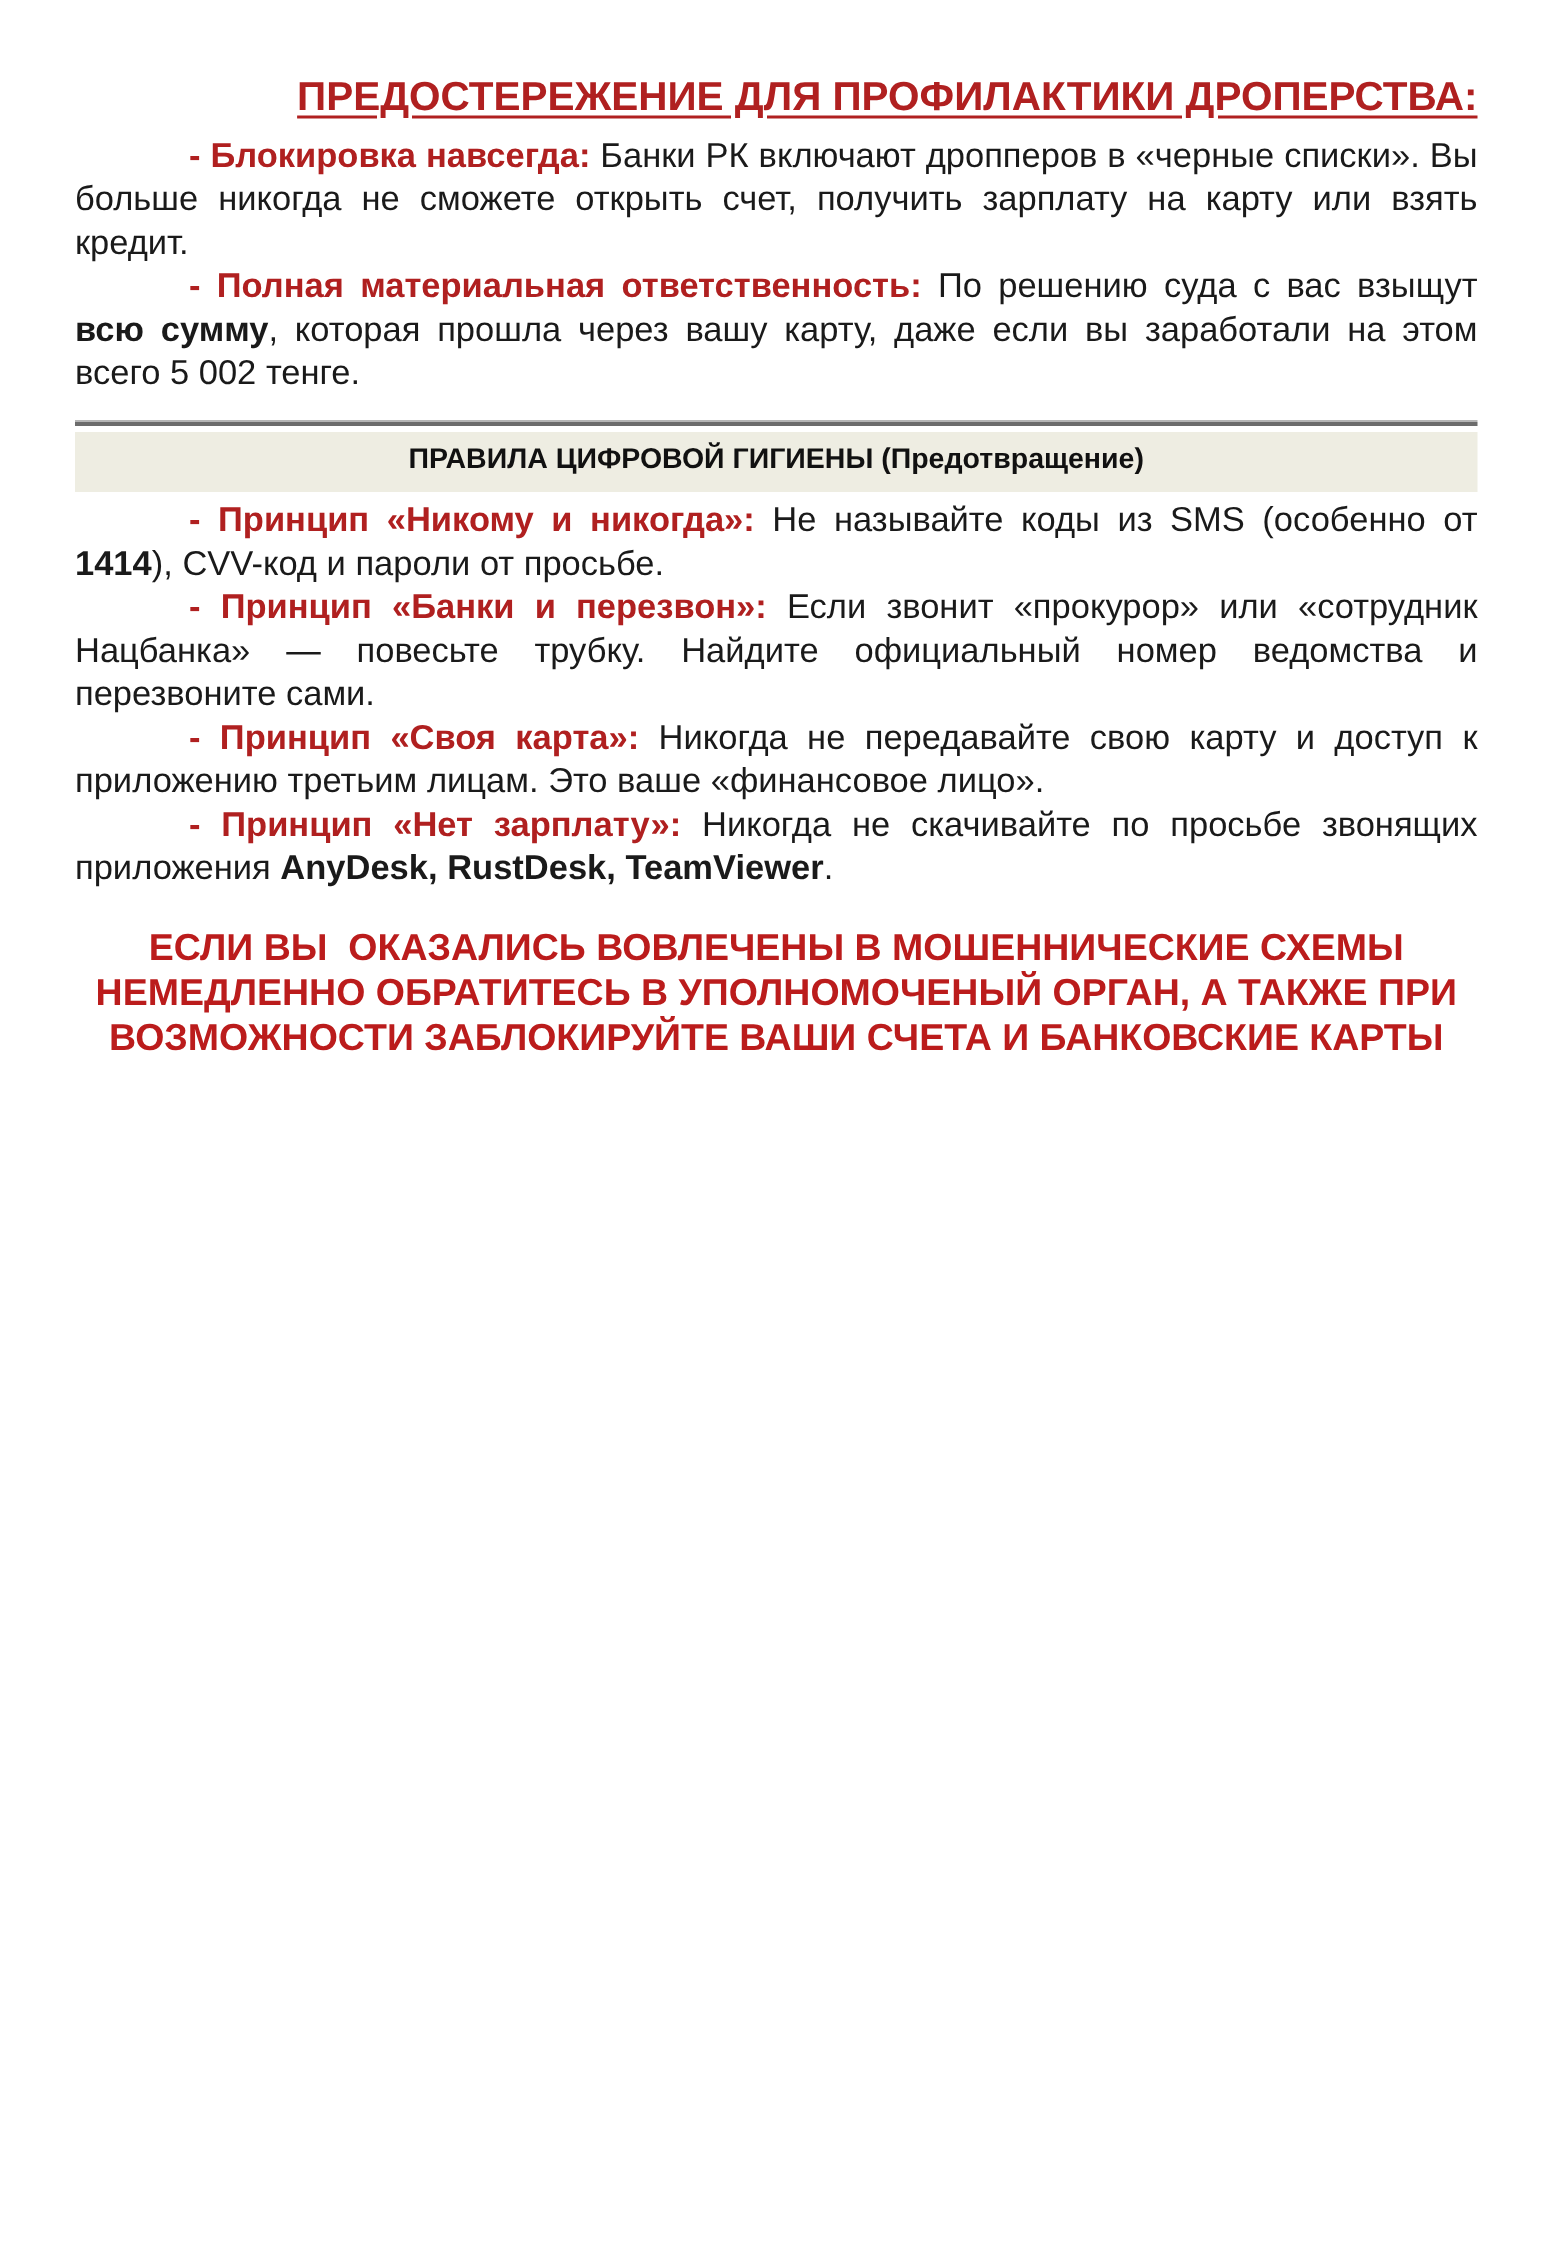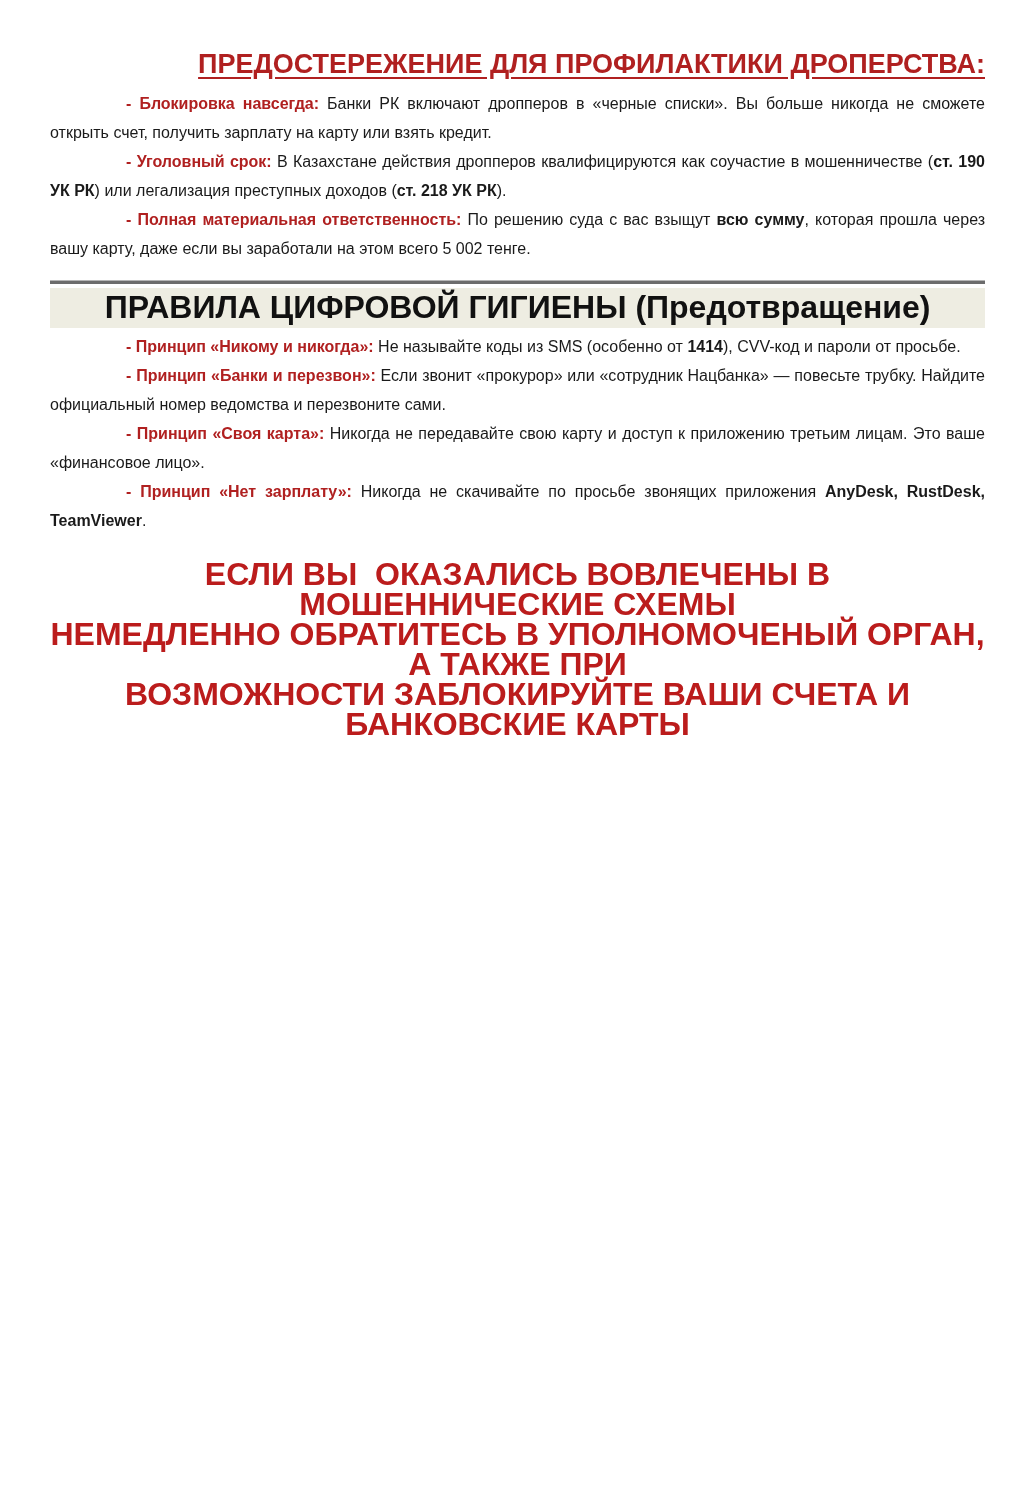--- a/index.html
+++ b/index.html
@@ -22,21 +22,21 @@
     font-size: 27px;
     font-weight: bold;
     color: #b02020;
     text-decoration: underline;
     text-underline-offset: 4px;
     margin: 0 0 9px 0;
     line-height: 32px;
   }
   .para {
     margin: 0;
-    font-size: 16px;
+    font-size: 23px;
     line-height: 29px;
     text-align: justify;
     text-indent: 76px;
     color: #1a1a1a;
   }
   .para .lead {
     color: #b02020;
     font-weight: bold;
   }
   .para .b {
@@ -46,51 +46,50 @@
     margin-top: 17px;
   }
   .section-rule {
     height: 4px;
     background: linear-gradient(to bottom, #b5b5b5 0%, #b5b5b5 25%, #6c6c6c 25%, #6c6c6c 100%);
   }
   .section-title-bar {
     margin-top: 4px;
     background: #eeede2;
     text-align: center;
-    font-size: 32px;
+    font-size: 19px;
     font-weight: bold;
     color: #111111;
     padding: 4px 0 6px 0;
     line-height: 30px;
   }
   .rules-block {
     margin-top: 4px;
   }
   .warning-block {
     margin-top: 24px;
     text-align: center;
     color: #bb1c1c;
     font-weight: bold;
-    font-size: 32px;
+    font-size: 25px;
     line-height: 30px;
   }
   .warning-line {
     white-space: pre-wrap;
   }
 </style>
 </head>
 <body>
 
 <div class="doc">
 
   <h1 class="doc-title">ПРЕДОСТЕРЕЖЕНИЕ ДЛЯ ПРОФИЛАКТИКИ ДРОПЕРСТВА:</h1>
 
   <div>
       <p class="para"><span class="lead">- Блокировка навсегда: </span><span>Банки РК включают дропперов в «черные списки». Вы больше никогда не сможете открыть счет, получить зарплату на карту или взять кредит.</span></p>
-      <p class="para"><span class="lead">- Уголовный срок: </span><span>В Казахстане действия дропперов квалифицируются как соучастие в мошенничестве (</span><span class="b">ст. 190 УК РК</span><span>) или легализация преступных доходов (</span><span class="b">ст. 218 УК РК</span><span>).</span></p>
       <p class="para"><span class="lead">- Полная материальная ответственность: </span><span>По решению суда с вас взыщут </span><span class="b">всю сумму</span><span>, которая прошла через вашу карту, даже если вы заработали на этом всего 5 002 тенге.</span></p>
     </div>
 
   <div class="section-header">
     <div class="section-rule"></div>
     <div class="section-title-bar">ПРАВИЛА ЦИФРОВОЙ ГИГИЕНЫ (Предотвращение)</div>
   </div>
 
   <div class="rules-block">
       <p class="para"><span class="lead">- Принцип «Никому и никогда»: </span><span>Не называйте коды из SMS (особенно от </span><span class="b">1414</span><span>), CVV-код и пароли от просьбе.</span></p>

